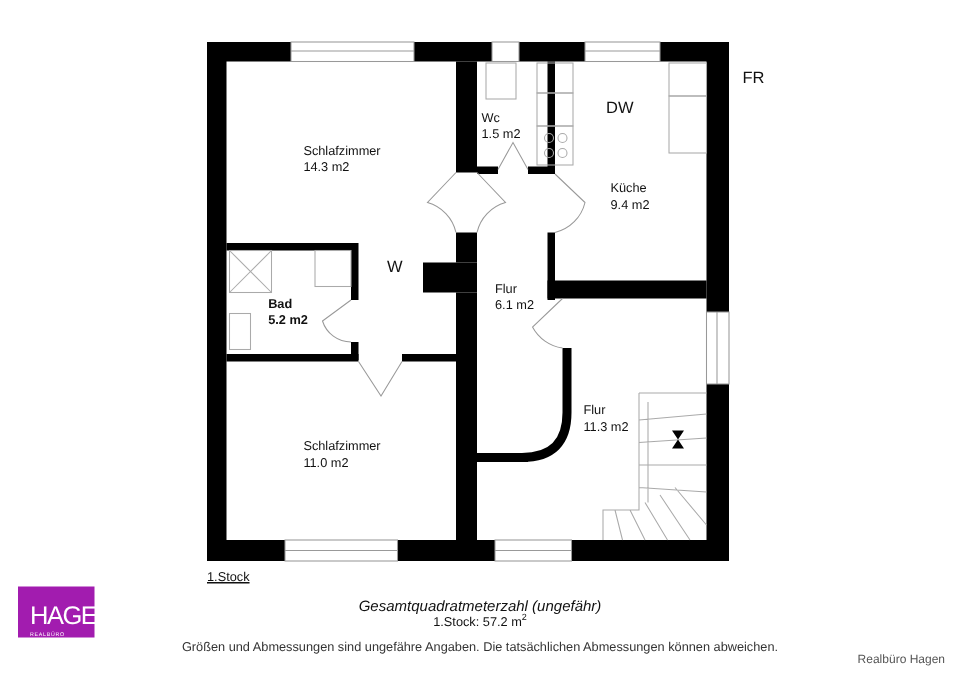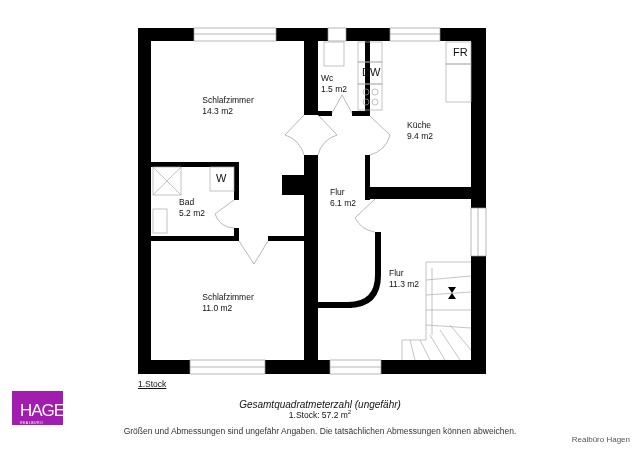--- a/index.html
+++ b/index.html
@@ -1,19 +1,19 @@
 <!DOCTYPE html>
 <html><head>
 <meta charset="utf-8">
 <style>
   html, body { margin:0; padding:0; background:#fff; }
   body { width:640px; height:453px; position:relative; overflow:hidden; font-family:"Liberation Sans", sans-serif; }
   #plan { position:absolute; left:0; top:0; width:640px; height:453px; }
   .room-label { position:absolute; text-align:left; font-size:8.5px; line-height:11px; color:#111; transform:translateX(-50%); white-space:nowrap; }
-  .appl { position:absolute; font-size:11px; color:#111; }
+  .appl { position:absolute; font-size:11px; color:#111;margin-left:42px; }
   .floor-label { position:absolute; left:138px; top:379px; font-size:8.5px; color:#111;text-decoration:underline; }
   .footer-title { position:absolute; left:0; width:640px; top:399px; text-align:center; font-size:10px; color:#111;font-style:italic; }
   .footer-area { position:absolute; left:0; width:640px; top:409px; text-align:center; font-size:8.5px; color:#111; }
   .footer-area sup { font-size:6px; }
   .disclaimer { position:absolute; left:0; width:640px; top:426px; text-align:center; font-size:8.5px; color:#333; }
   .credit { position:absolute; right:10px; top:435px; font-size:8px; color:#555; }
   .logo { position:absolute; left:12px; top:391px; width:51px; height:34px; background:#a21caf; }
   .logo-text { position:absolute; left:8px; top:10px; font-size:17px; color:#fff; letter-spacing:-1px; }
   .logo-sub { position:absolute; left:8px; top:30px; font-size:3.5px; color:#fff; letter-spacing:0.5px; }
 </style>
@@ -103,21 +103,21 @@
     <div>14.3 m2</div>
   </div>
 <div class="room-label" style="left:334px;top:73px;">
     <div>Wc</div>
     <div>1.5 m2</div>
   </div>
 <div class="room-label" style="left:420px;top:120px;">
     <div>Küche</div>
     <div>9.4 m2</div>
   </div>
-<div class="room-label" style="left:192px;top:197px;">
+<div class="room-label" style="left:192px;top:197px;font-weight:bold;">
     <div>Bad</div>
     <div>5.2 m2</div>
   </div>
 <div class="room-label" style="left:343px;top:187px;">
     <div>Flur</div>
     <div>6.1 m2</div>
   </div>
 <div class="room-label" style="left:404px;top:268px;">
     <div>Flur</div>
     <div>11.3 m2</div>
@@ -133,14 +133,14 @@
 
 <div class="floor-label">1.Stock</div>
 
 <div class="logo">
   <div class="logo-text">HAGEN</div>
   <div class="logo-sub">REALBÜRO</div>
 </div>
 
 <div class="footer-title">Gesamtquadratmeterzahl (ungefähr)</div>
 <div class="footer-area"><span>1.Stock: 57.2 m</span><sup>2</sup></div>
-<div class="disclaimer">Größen und Abmessungen sind ungefähr Angaben. Die tatsächlichen Abmessungen können abweichen.</div>
+<div class="disclaimer">Größen und Abmessungen sind ungefähre Angaben. Die tatsächlichen Abmessungen können abweichen.</div>
 <div class="credit">Realbüro Hagen</div>
 
 </body></html>

